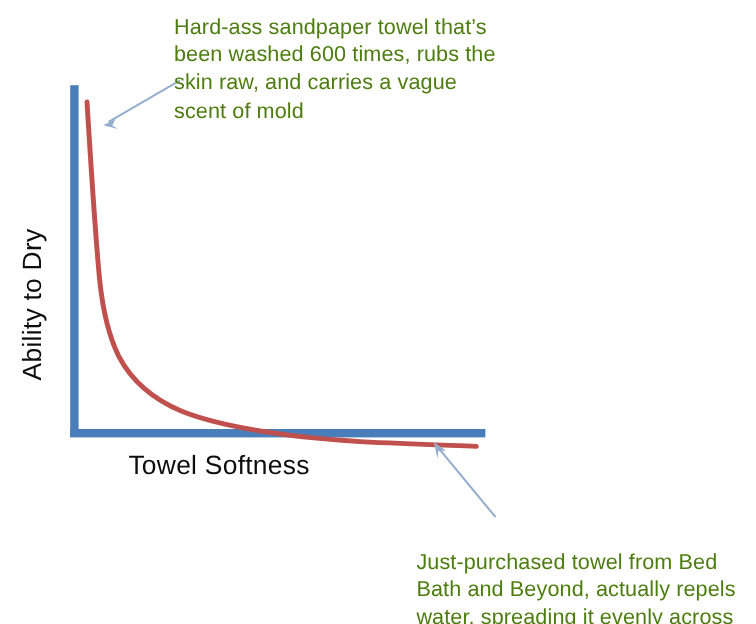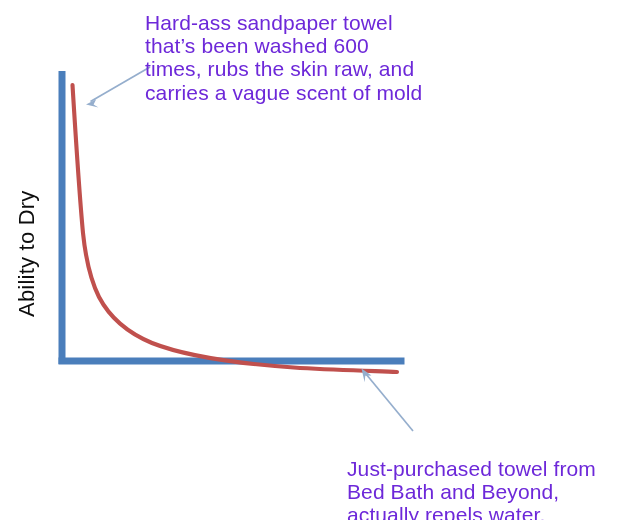--- a/index.html
+++ b/index.html
@@ -28,23 +28,23 @@
     position: absolute;
     left: 0;
     top: 0;
     width: 630px;
     height: 520px;
   }
 
   
   .callout {
     position: absolute;
-    font-size: 21px;
+    font-size: 18px;
     line-height: 23.2px;
-    color: #6d28d9;
+    color: #4d7c0f;
     letter-spacing: 0.005em;
     white-space: pre-line;
   }
 
   #callout-top {
     left: 145px;
     top: 11px;
     width: 280px;
   }
 
@@ -100,20 +100,21 @@
       <path d="M 86,104.4 L 96.2,99.2 L 93.6,104.6 L 98.4,107.4 Z" fill="#95aecd"></path>
     </g>
 
     <g>
       <line x1="413" y1="431" x2="366" y2="374" stroke="#95aecd" stroke-width="1.7"></line>
       <path d="M 361.5,368.5 L 371.5,375.5 L 365.3,375.8 L 364.6,382.2 Z" fill="#95aecd"></path>
     </g>
 
   </svg>
 
+  <div class="axis-title" id="x-axis-title">Towel Softness</div>
 
   <div class="axis-title" id="y-axis-title">Ability to Dry</div>
 
   <div class="callout" id="callout-top">Hard-ass sandpaper towel that’s been washed 600 times, rubs the skin raw, and carries a vague scent of mold</div>
 
   <div class="callout" id="callout-bottom">Just-purchased towel from Bed Bath and Beyond, actually repels water, spreading it evenly across the body.</div>
 
 </div>
 
 </body></html>

